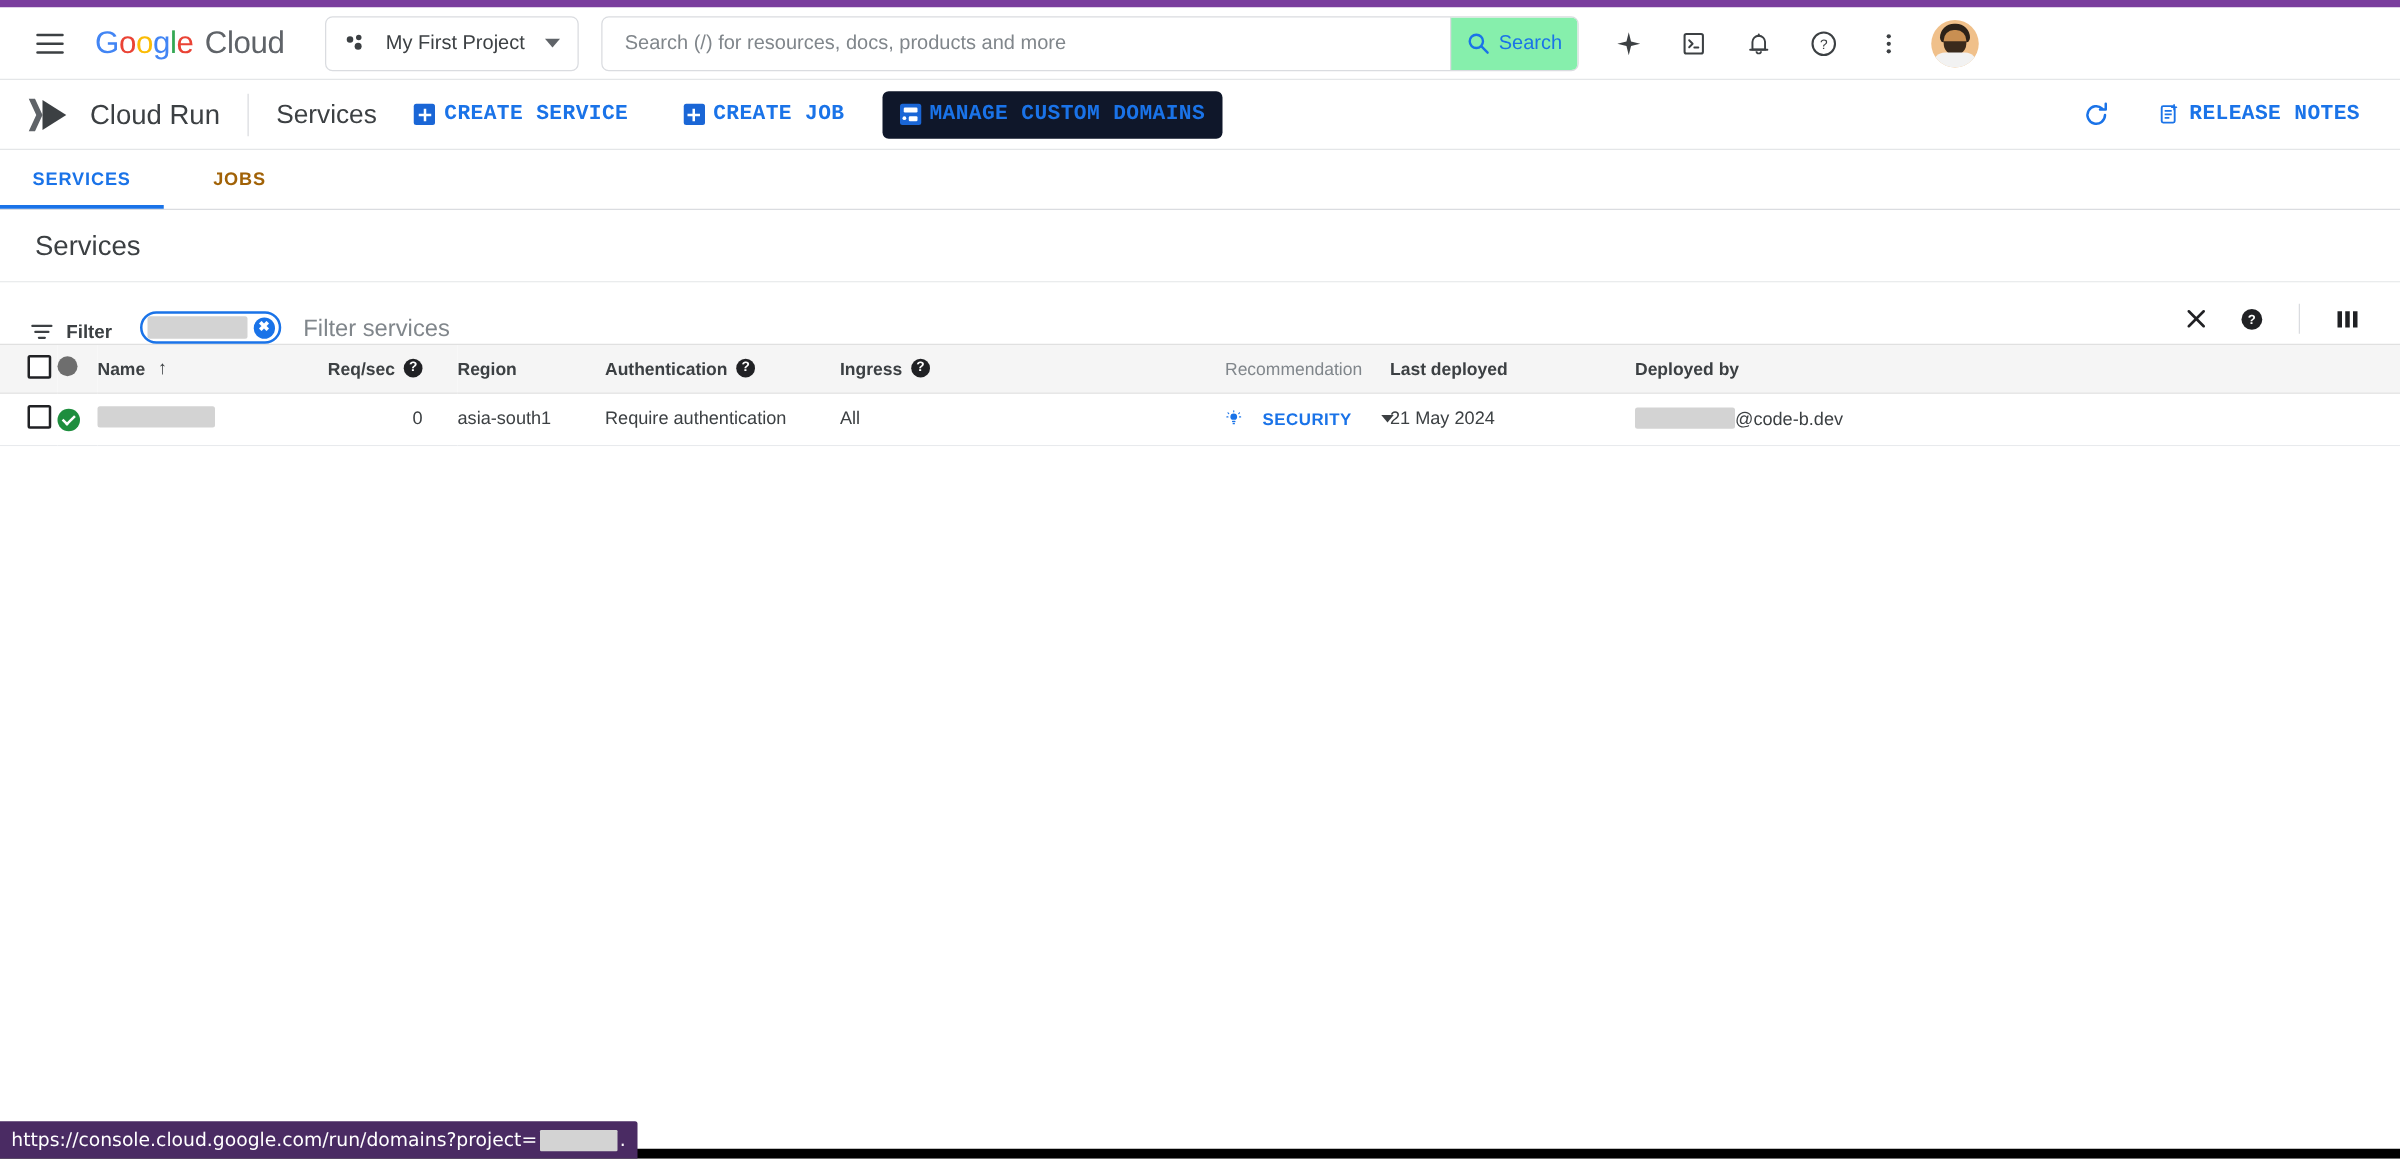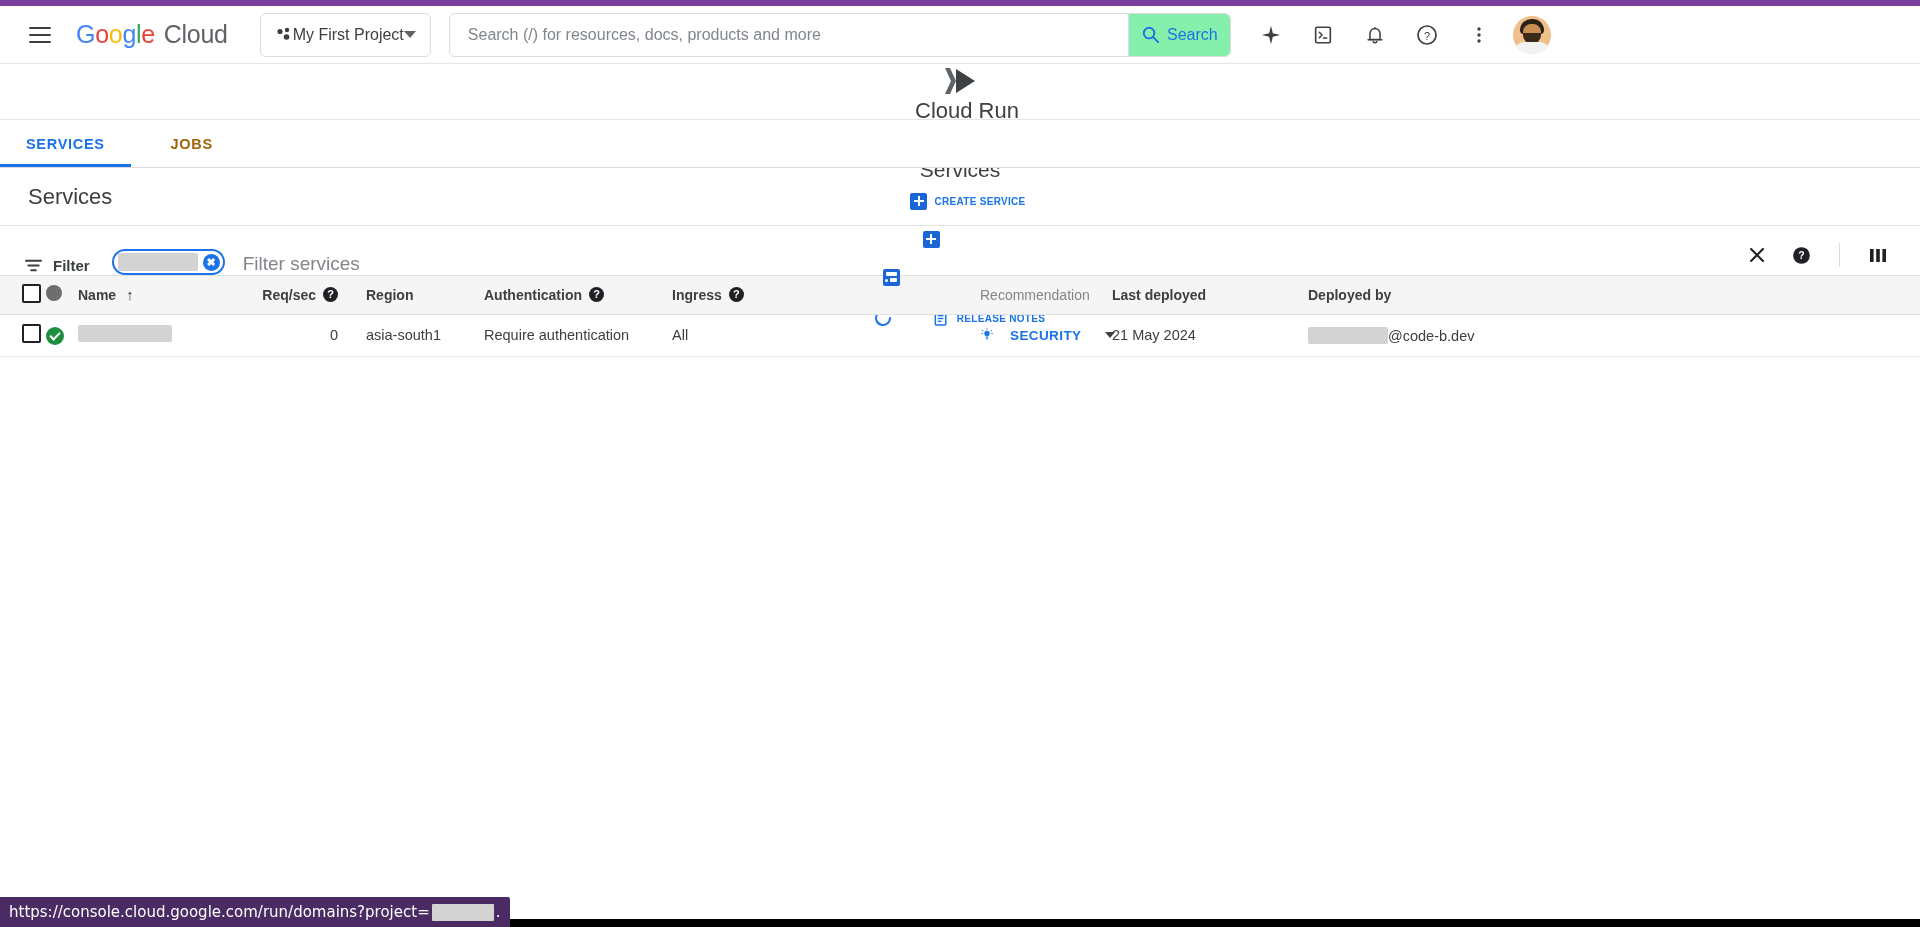--- a/index.html
+++ b/index.html
@@ -48,21 +48,21 @@
   .brand .g6 { color: #ea4335; }
   .brand .cloud { color: #5f6368; margin-left: 9px; }
 
   .project-chip {
     margin-left: 32px;
     height: 44px;
     border: 1px solid #dadce0;
     border-radius: 6px;
     display: flex; align-items: center;
     padding: 0 14px;
-    gap: 0;
+    gap: 16px;
     cursor: pointer;
     flex: none;
     background: #fff;
   }
   .project-chip .proj-name { font-size: 16px; color: #3c4043; white-space: nowrap; }
   .caret-down {
     width: 0; height: 0;
     border-left: 6px solid transparent;
     border-right: 6px solid transparent;
     border-top: 7px solid #5f6368;
@@ -121,38 +121,37 @@
   .avatar .beard { position: absolute; left: 10px; top: 17px; width: 18px; height: 11px; background: #3a2a1c; border-radius: 0 0 10px 10px; }
   .avatar .shirt { position: absolute; left: 1px; bottom: 0; width: 36px; height: 12px; background: #f2f2f2; border-radius: 10px 10px 0 0; }
 
   
   .product-bar {
     height: 56px;
     display: flex; align-items: center;
     padding-left: 18px; padding-right: 18px;
     border-bottom: 1px solid #e4e6e8;
     background: #fff;
-    flex-direction: column;
   }
   .cr-logo { width: 40px; height: 34px; flex: none; display: flex; align-items: center; justify-content: center; }
   .cr-title { font-size: 22px; color: #3c4043; margin-left: 14px; white-space: nowrap; flex: none; }
   .vdivider { width: 1px; height: 34px; background: #dadce0; margin: 0 22px; flex: none; }
   .page-label { font-size: 21px; color: #3c4043; white-space: nowrap; flex: none; }
 
   .action-btn {
     display: flex; align-items: center; gap: 7px;
     height: 38px; padding: 0 14px;
     margin-left: 16px;
     border-radius: 5px;
     cursor: pointer;
     color: #1a73e8;
-    font-size: 10px; font-weight: 600; letter-spacing: 0.3px;
-    white-space: nowrap; flex: none;
-  }
-  .action-btn.active { background: #e5e5e5; }
+    font-size: 17px; font-weight: 600; letter-spacing: 0.3px;
+    white-space: nowrap; flex: none; font-family: Liberation Mono, monospace;
+  }
+  .action-btn.active { background: #0f172a; }
   .plus-box {
     width: 17px; height: 17px; background: #1a66d6; border-radius: 2px;
     position: relative; flex: none;
   }
   .plus-box::before, .plus-box::after {
     content: ""; position: absolute; background: #fff;
   }
   .plus-box::before { left: 3.5px; top: 7.5px; width: 10px; height: 2px; }
   .plus-box::after { left: 7.5px; top: 3.5px; width: 2px; height: 10px; }
   .domains-ico {

